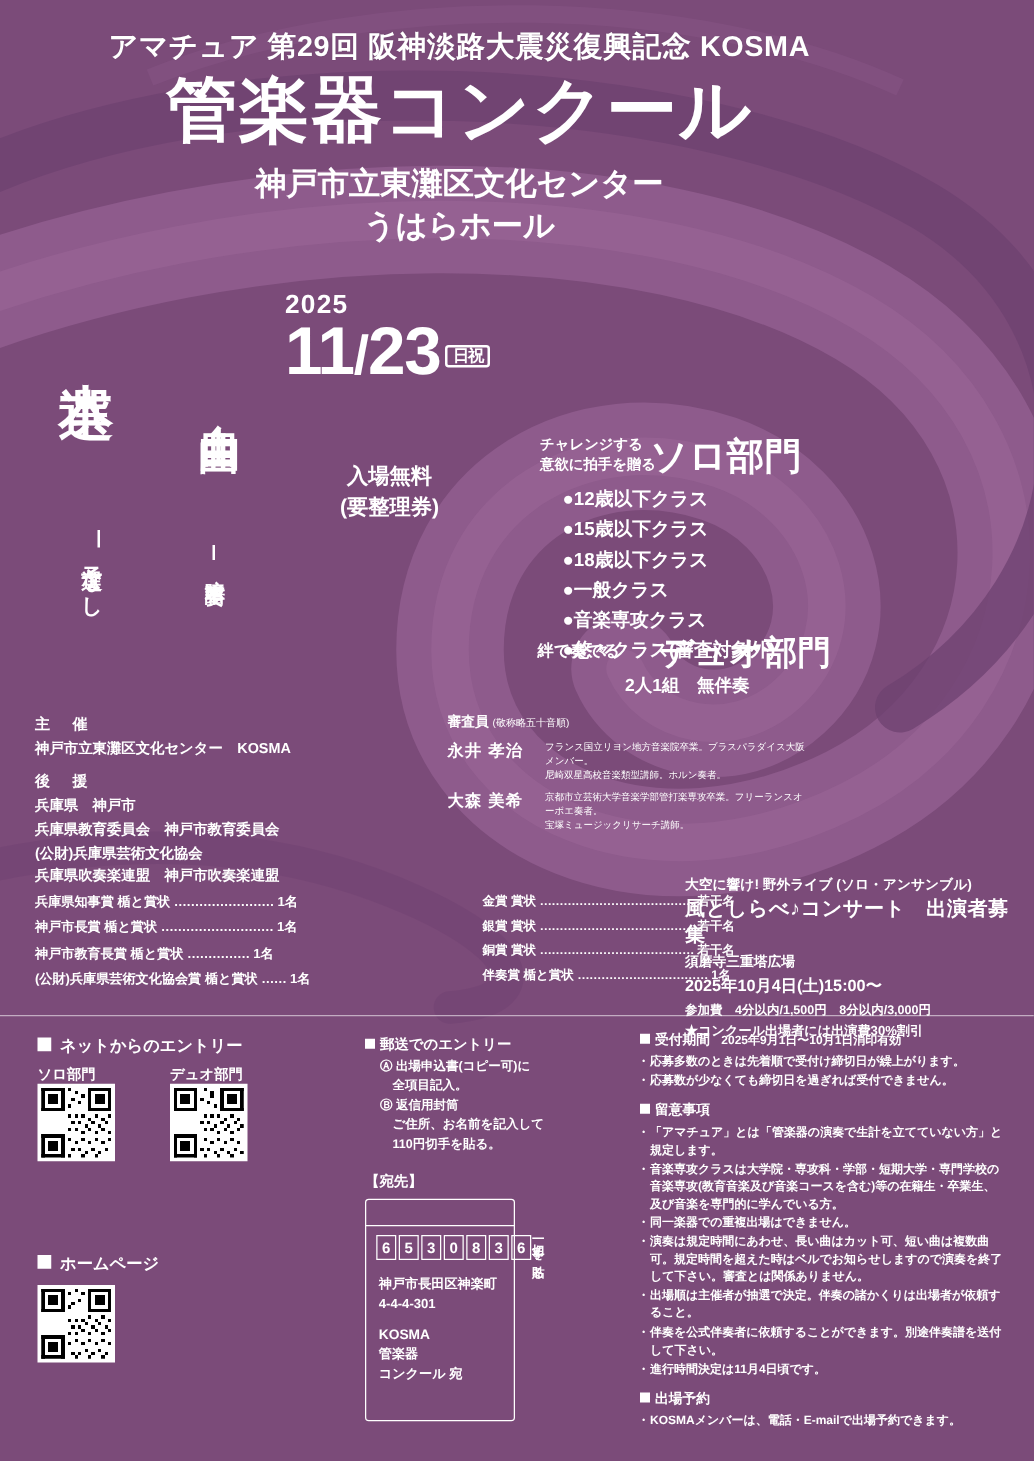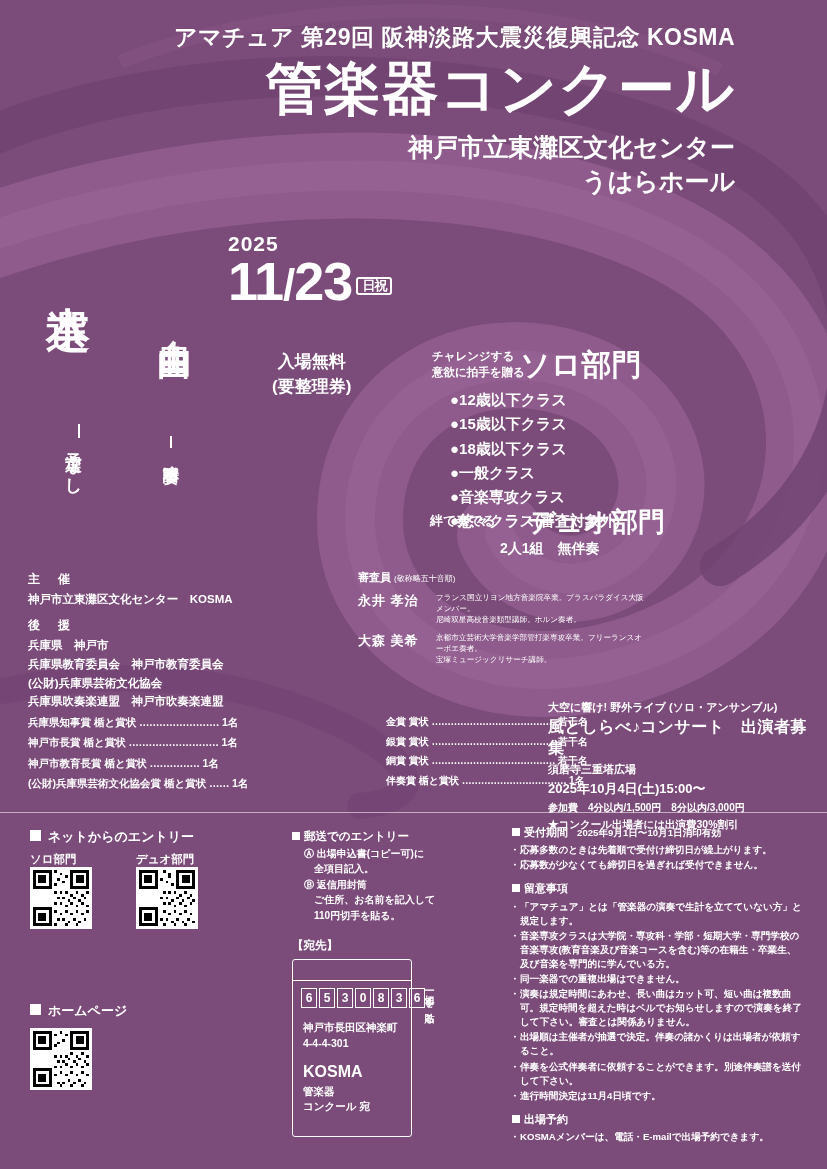--- a/index.html
+++ b/index.html
@@ -9,21 +9,21 @@
     background: #7b4b79;
     font-family: "Liberation Sans", sans-serif;
     color: #ffffff;
     position: relative;
     overflow: hidden;
   }
   
   .swirl { position:absolute; inset:0; pointer-events:none; }
 
   
-  .hdr { position:absolute; left:0; top:22px; width:735px; text-align:right; }
+  .hdr { position:absolute; left:0; top:22px; width:735px; text-align:center; }
   .hdr .line1 {
     font-size: 23px; font-weight: bold; letter-spacing: 0.5px;
     text-shadow: 0 0 1px rgba(0,0,0,.2);
   }
   .hdr .line2 {
     font-size: 57px; font-weight: bold; letter-spacing: 1px;
     margin-top: 6px; line-height: 1.05;
   }
   .hdr .venue {
     font-size: 25px; font-weight: bold; line-height: 1.35; margin-top: 12px;
@@ -31,21 +31,21 @@
 
   
   .dateblk { position:absolute; left:228px; top:232px; text-align:left; }
   .dateblk .y { font-size:21px; font-weight:bold; letter-spacing:1px; }
   .dateblk .d { font-size:54px; font-weight:bold; line-height:0.95; letter-spacing:-1px; }
   .dateblk .d .slash { font-size:44px; }
   .dateblk .badge {
     display:inline-block; border:2px solid #fff; border-radius:3px;
     font-size:13px; font-weight:bold; padding:1px 4px; vertical-align:10px; margin-left:4px;
   }
-  .freeadm { position:absolute; left:272px; top:350px; text-align:center;
+  .freeadm { position:absolute; left:272px; top:369px; text-align:center;
              font-size:17px; font-weight:bold; line-height:1.45; }
 
   
   .vtitle {
     position:absolute; writing-mode: vertical-rl; text-orientation: upright;
     font-weight:bold; letter-spacing:3px;
   }
   .v-honsen { left:44px; top:272px; font-size:44px; line-height:1.1; }
   .v-yosen  { left:62px; top:440px; font-size:17px; letter-spacing:2px; }
   .v-jiyu   { left:152px; top:312px; font-size:34px; }
@@ -120,21 +120,21 @@
   .addr .hdl { font-size:11.5px; font-weight:bold; }
   .envwrap { position:relative; margin-top:6px; }
   .env { position:relative; width:120px; height:178px; border:1.5px solid #fff; border-radius:3px; }
   .env .flap { position:absolute; left:-1.5px; top:-1.5px; width:120px; height:22px;
                border-bottom:1.5px solid #fff; }
   .zipbox { position:absolute; left:8px; top:28px; display:flex; }
   .zipbox .z { width:16px; height:20px; border:1px solid #fff; margin-right:2px;
                font-size:12px; font-weight:bold; text-align:center; line-height:19px; }
   .env .to { position:absolute; left:10px; top:60px; font-size:10.5px; font-weight:bold;
              line-height:1.5; }
-  .env .to .big { font-size:16px; }
+  .env .to .big { font-size:11px; }
   .stamp-txt { position:absolute; left:130px; top:26px; writing-mode:vertical-rl;
                text-orientation:upright; font-size:10px; font-weight:bold; letter-spacing:2px; }
 
   .rules { position:absolute; left:512px; top:824px; width:292px; font-size:9.6px;
            line-height:1.47; font-weight:bold; }
   .rules .h { font-size:11px; margin-bottom:3px; }
   .rules ul { list-style:none; margin:0 0 0 0; padding:0; }
   .rules li { position:relative; padding-left:8px; margin-bottom:1px; }
   .rules li:before { content:"・"; position:absolute; left:-2px; top:0; }
   .rules .blk { margin-bottom:8px; }

